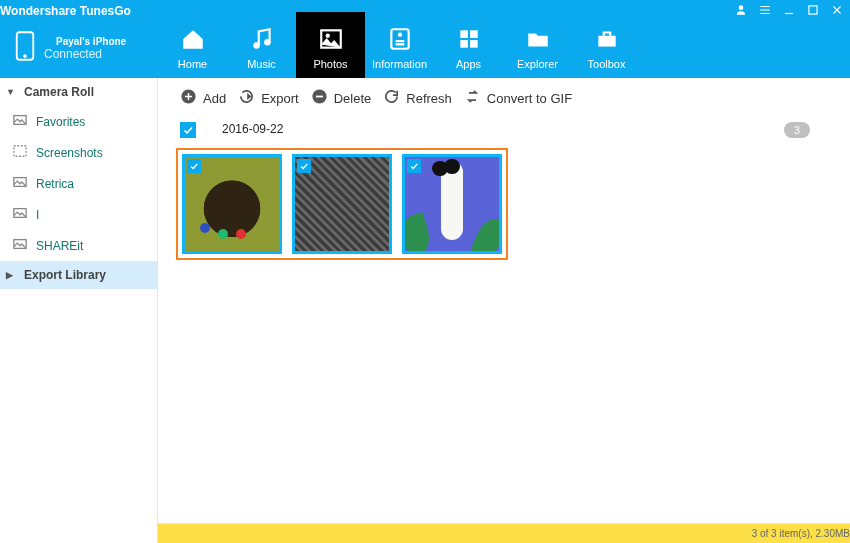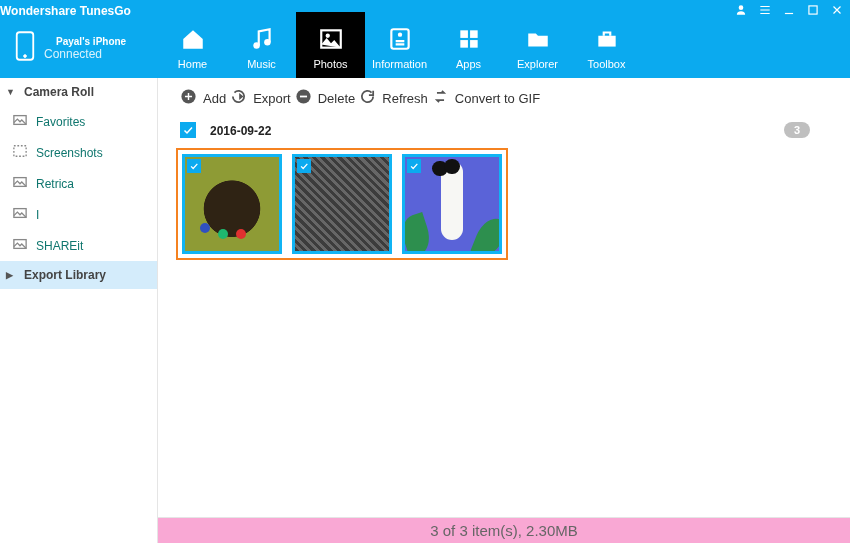--- a/index.html
+++ b/index.html
@@ -90,35 +90,35 @@
     .main {
       flex: 1;
       display: flex;
       flex-direction: column;
       position: relative;
     }
 
     .toolbar {
       display: flex;
       align-items: center;
-      gap: 4px;
+      gap: 12px;
       padding: 10px 22px;
       color: #333;
       font-size: 13px;
     }
     .tool-item { display: flex; align-items: center; gap: 6px; cursor: pointer; }
     .tool-icon svg { width: 17px; height: 17px; fill: #555; }
 
     .group-header {
       display: flex;
-      align-items: flex-end;
+      align-items: flex-start;
       padding: 4px 22px;
-      gap: 14px;
+      gap: 26px;
       font-size: 12px;
-      font-weight: 700;
+      font-weight: 400;
       color: #222;
     }
     .badge {
       margin-left: auto;
       background: #bfbfbf;
       color: #fff;
       font-size: 11px;
       border-radius: 8px;
       padding: 0 10px;
       line-height: 16px;
@@ -154,25 +154,25 @@
       width: 14px; height: 14px;
       background: #0baaef;
       display: flex; align-items: center; justify-content: center;
     }
     .thumb .tcheck svg { width: 10px; height: 10px; stroke: #fff; stroke-width: 3; fill: none; }
 
     .status-bar {
       position: absolute;
       bottom: 0; left: 0; right: 0;
       border-top: 1px solid #e5e5e5;
-      text-align: center;
-      font-size: 15px;
+      text-align: right;
+      font-size: 10px;
       color: #666;
       padding: 4px 0;
-      background: #f9a8d4;
+      background: #fde047;
     }
 
     
     .art1 { background:
       radial-gradient(circle at 50% 55%, #2f2314 40%, transparent 41%),
       linear-gradient(#8e9b35, #8e9b35); }
     .art1::after { content:""; position:absolute; bottom:12px; left:35%; width:10px; height:10px; background:#1eb86f; border-radius:50%; box-shadow: 18px 0 #e03030, -18px -6px #3050c0; }
     .art2 { background:
       repeating-linear-gradient(45deg, #707070 0 3px, #c0c0c0 3px 6px),
       #888; background-blend-mode: multiply; }

